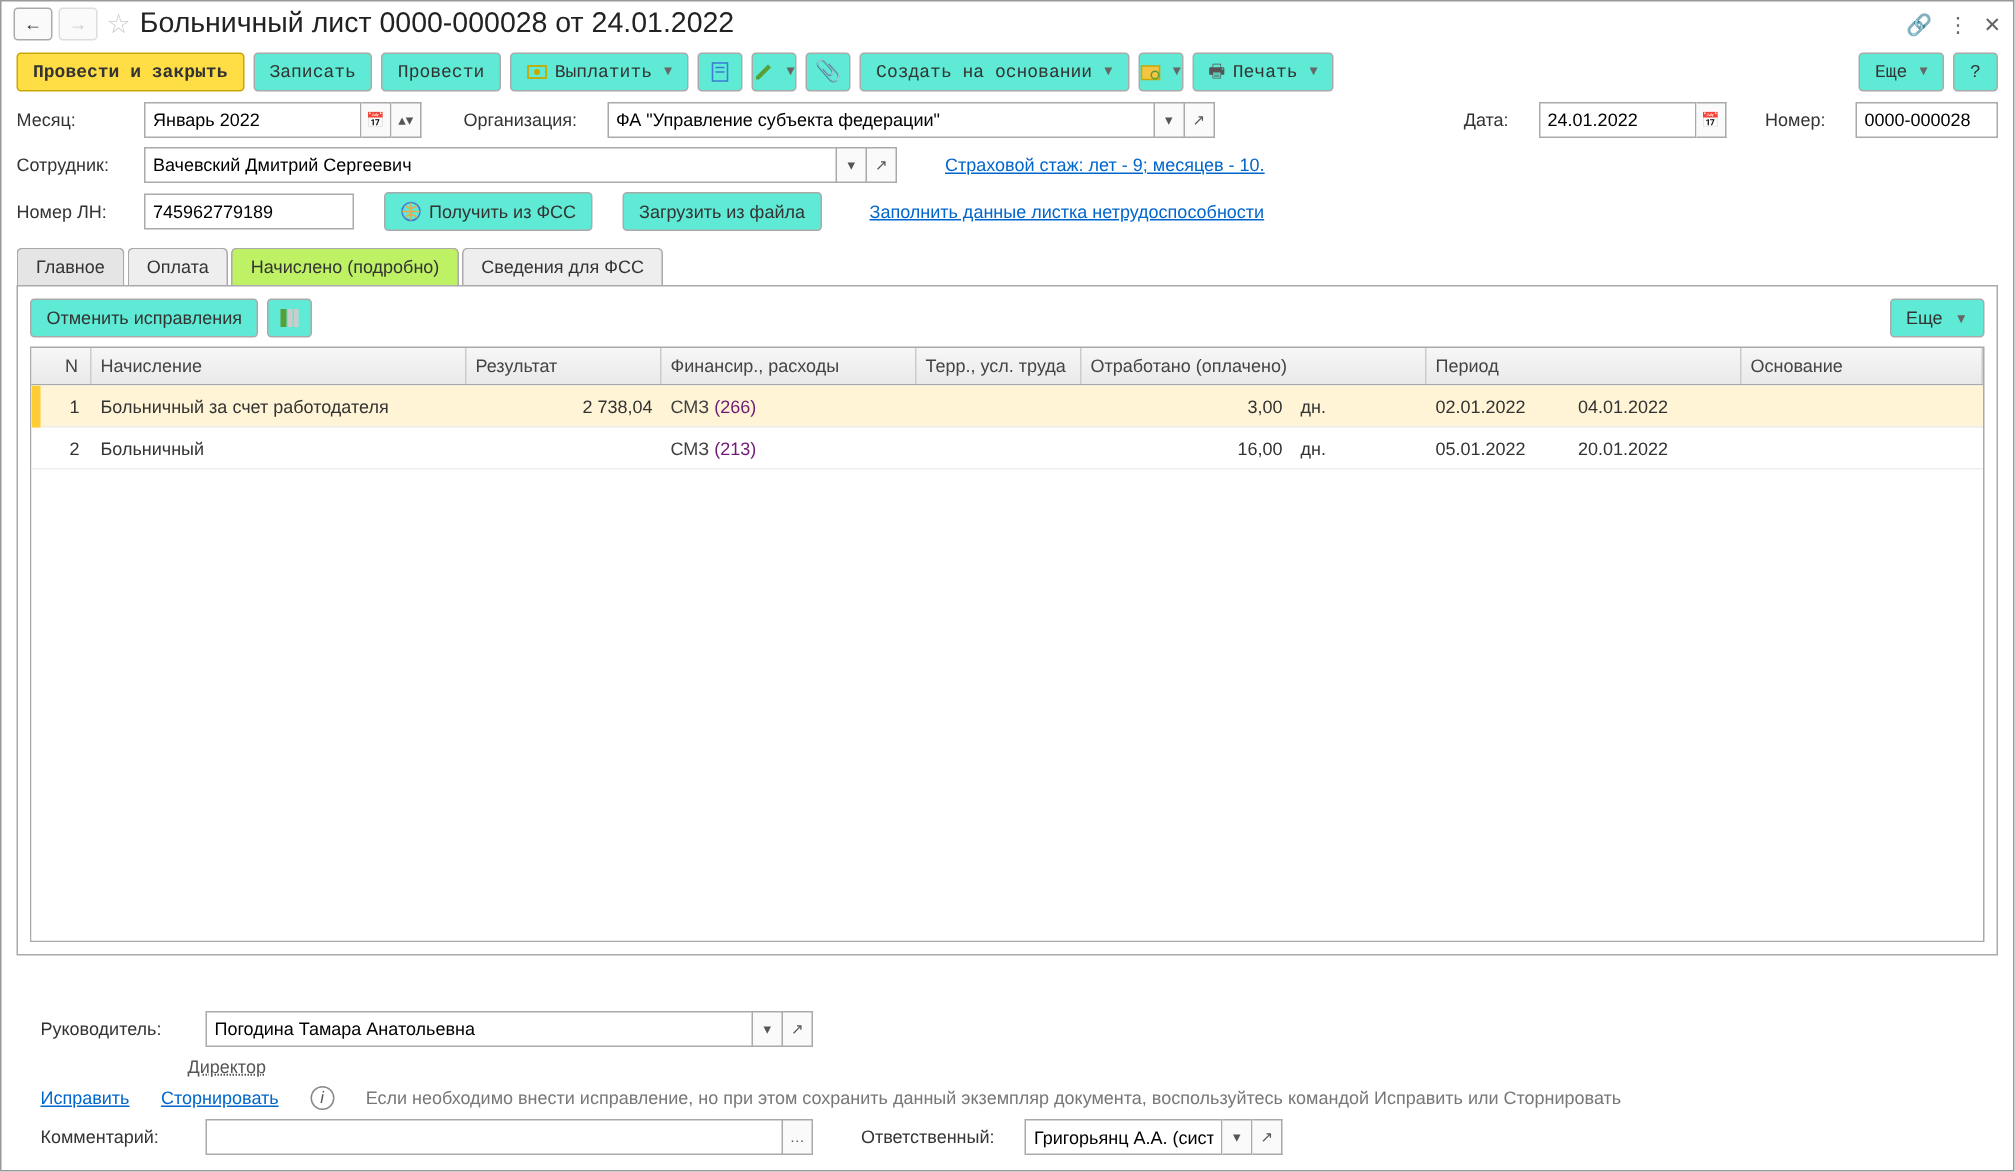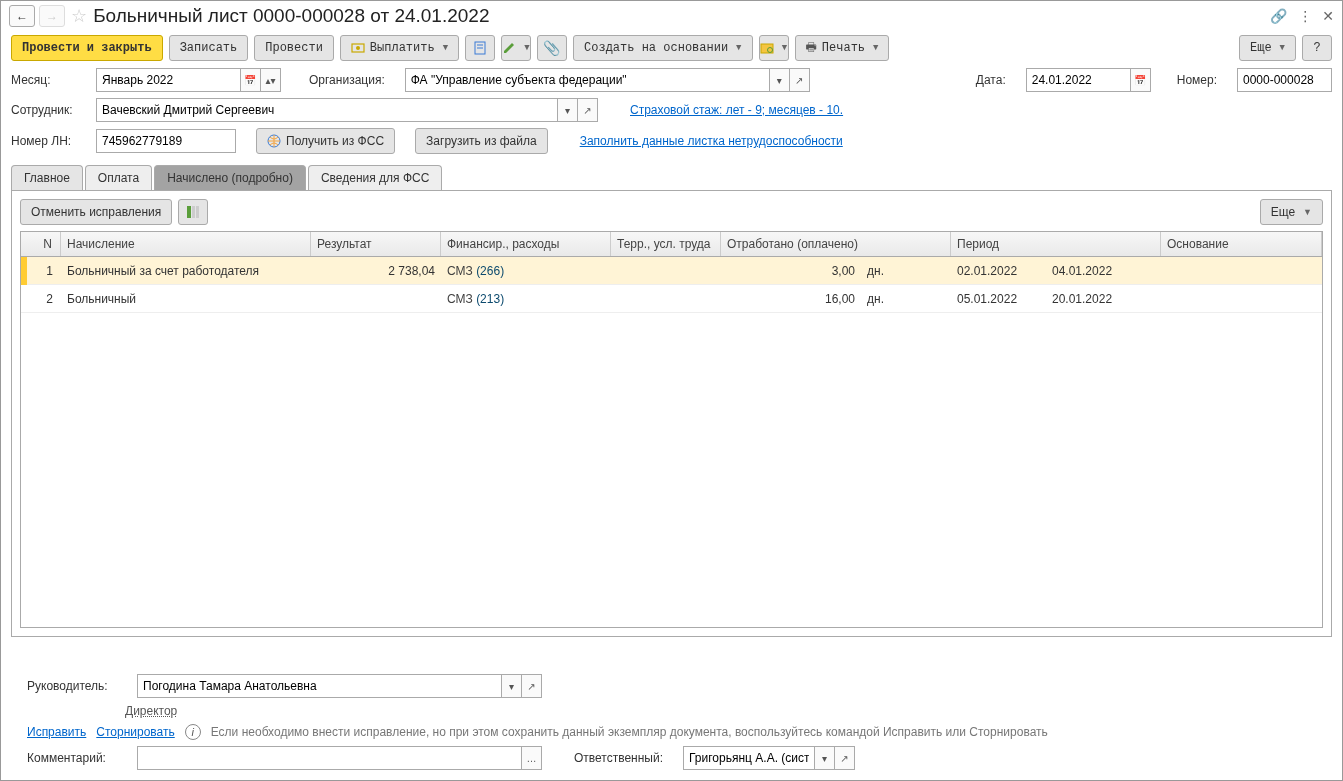--- a/index.html
+++ b/index.html
@@ -5,34 +5,34 @@
 * { box-sizing: border-box; margin: 0; padding: 0; }
 body { font-family: Arial, sans-serif; font-size: 12px; color: #333; background: #fff; width: 1343px; height: 781px; border: 1px solid #999; overflow: hidden; position: relative; }
 .titlebar { display: flex; align-items: center; padding: 4px 8px; gap: 4px; }
 .navbtn { width: 26px; height: 22px; border: 1px solid #aaa; background: #fafafa; border-radius: 3px; display: flex; align-items: center; justify-content: center; cursor: pointer; }
 .navbtn.disabled { color: #ccc; border-color: #ddd; }
 .star { color: #ccc; font-size: 18px; cursor: pointer; margin: 0 2px; }
 .title { font-size: 19px; color: #222; flex: 1; }
 .title-right { display: flex; gap: 10px; align-items: center; }
 .icon-btn { cursor: pointer; color: #666; font-size: 14px; }
 .toolbar { display: flex; align-items: flex-start; gap: 6px; padding: 4px 10px; font-family: Liberation Mono, monospace; }
-.btn { height: 26px; border: 1px solid #aaa; background: #e5e5e5; border-radius: 3px; padding: 0 10px; display: flex; align-items: center; gap: 5px; cursor: pointer; font-size: 12px; }
+.btn { height: 26px; border: 1px solid #aaa; background: #5eead4; border-radius: 3px; padding: 0 10px; display: flex; align-items: center; gap: 5px; cursor: pointer; font-size: 12px; }
 .btn.primary { background: #ffdd44; border-color: #c9a800; font-weight: bold; }
 .btn .caret { font-size: 9px; margin-left: 3px; color: #666; }
 .btn.iconbtn { width: 30px; padding: 0; justify-content: center; }
 .spacer { flex: 1; }
 .field-row { display: flex; align-items: center; gap: 20px; padding: 3px 10px; }
 .label { color: #333; }
 .input-wrap { display: flex; align-items: stretch; height: 24px; }
 .input { border: 1px solid #aaa; padding: 0 5px; background: #fff; height: 24px; font-size: 12px; }
 .input-btn { border: 1px solid #aaa; border-left: none; background: #fafafa; width: 20px; display: flex; align-items: center; justify-content: center; cursor: pointer; font-size: 10px; color: #555; }
 .link { color: #0066cc; text-decoration: underline; cursor: pointer; }
 .tabs { display: flex; gap: 0; padding: 8px 10px 0 10px; border-bottom: 1px solid transparent; }
 .tab { border: 1px solid #aaa; border-bottom: none; padding: 5px 12px; background: #eee; cursor: pointer; border-radius: 4px 4px 0 0; margin-right: 2px; position: relative; }
-.tab.active { background: #a3a3a3; z-index: 2; }
+.tab.active { background: #bef264; z-index: 2; }
 .tab.inactive-first { background: #e5e5e5; }
 .tab-content { margin: 0 10px; border: 1px solid #aaa; border-top: 1px solid #aaa; padding: 8px; position: relative; top: -1px; }
 .inner-toolbar { display: flex; align-items: flex-end; gap: 6px; margin-bottom: 6px; }
 .table { border: 1px solid #aaa; width: 100%; }
 .thead { display: flex; background: linear-gradient(#f7f7f7, #e9e9e9); border-bottom: 1px solid #aaa; }
 .th { border-right: 1px solid #ccc; padding: 5px 6px; font-size: 12px; color: #444; }
 .tbody { height: 370px; background: #fff; overflow: auto; }
 .tr { display: flex; border-bottom: 1px solid #eee; height: 28px; align-items: center; }
 .tr.selected { background: #fff4d6; }
 .tr.selected .td-num-bar { background: #ffcc33; }
@@ -43,21 +43,21 @@
 .col-accr { width: 250px; }
 .col-res { width: 130px; text-align: right; }
 .col-fin { width: 170px; }
 .col-terr { width: 110px; }
 .col-worked { width: 140px; text-align: right; }
 .col-unit { width: 90px; }
 .col-period1 { width: 95px; }
 .col-period2 { width: 115px; }
 .col-basis { flex: 1; }
 .cms { color: #404040; }
-.cms-num { color: #0c4a6e; }
+.cms-num { color: #701a75; }
 .bottom { position: absolute; bottom: 0; left: 16px; right: 0; padding: 6px 10px 10px 10px; display:flex; flex-direction:column; gap:6px;}
 .info-icon { display:inline-flex; width:16px; height:16px; border:1px solid #888; border-radius:50%; align-items:center; justify-content:center; font-size:11px; font-style:italic; color:#555;}
 .dotted { text-decoration: underline dotted; color: #555; cursor: pointer; }
 .muted { color: #777; }
 svg { display:block; }
 </style>
 </head>
 <body>
 
 <div class="titlebar">
@@ -254,21 +254,21 @@
     <span class="label" style="width:90px">Руководитель:</span>
     <div class="input-wrap">
       <input class="input" style="width: 365px;" value="Погодина Тамара Анатольевна">
       <div class="input-btn">▾</div>
       <div class="input-btn">↗</div>
     </div>
   </div>
   <div style="padding-left:98px">
     <span class="dotted">Директор</span>
   </div>
-  <div style="display:flex; align-items:center; gap:10px">
+  <div style="display:flex; align-items:center; gap:21px">
     <a class="link">Исправить</a>
     <a class="link">Сторнировать</a>
     <span class="info-icon">i</span>
     <span class="muted">Если необходимо внести исправление, но при этом сохранить данный экземпляр документа, воспользуйтесь командой Исправить или Сторнировать</span>
   </div>
   <div class="field-row" style="padding:0">
     <span class="label" style="width:90px">Комментарий:</span>
     <div class="input-wrap">
       <input class="input" style="width: 385px;">
       <div class="input-btn">…</div>

